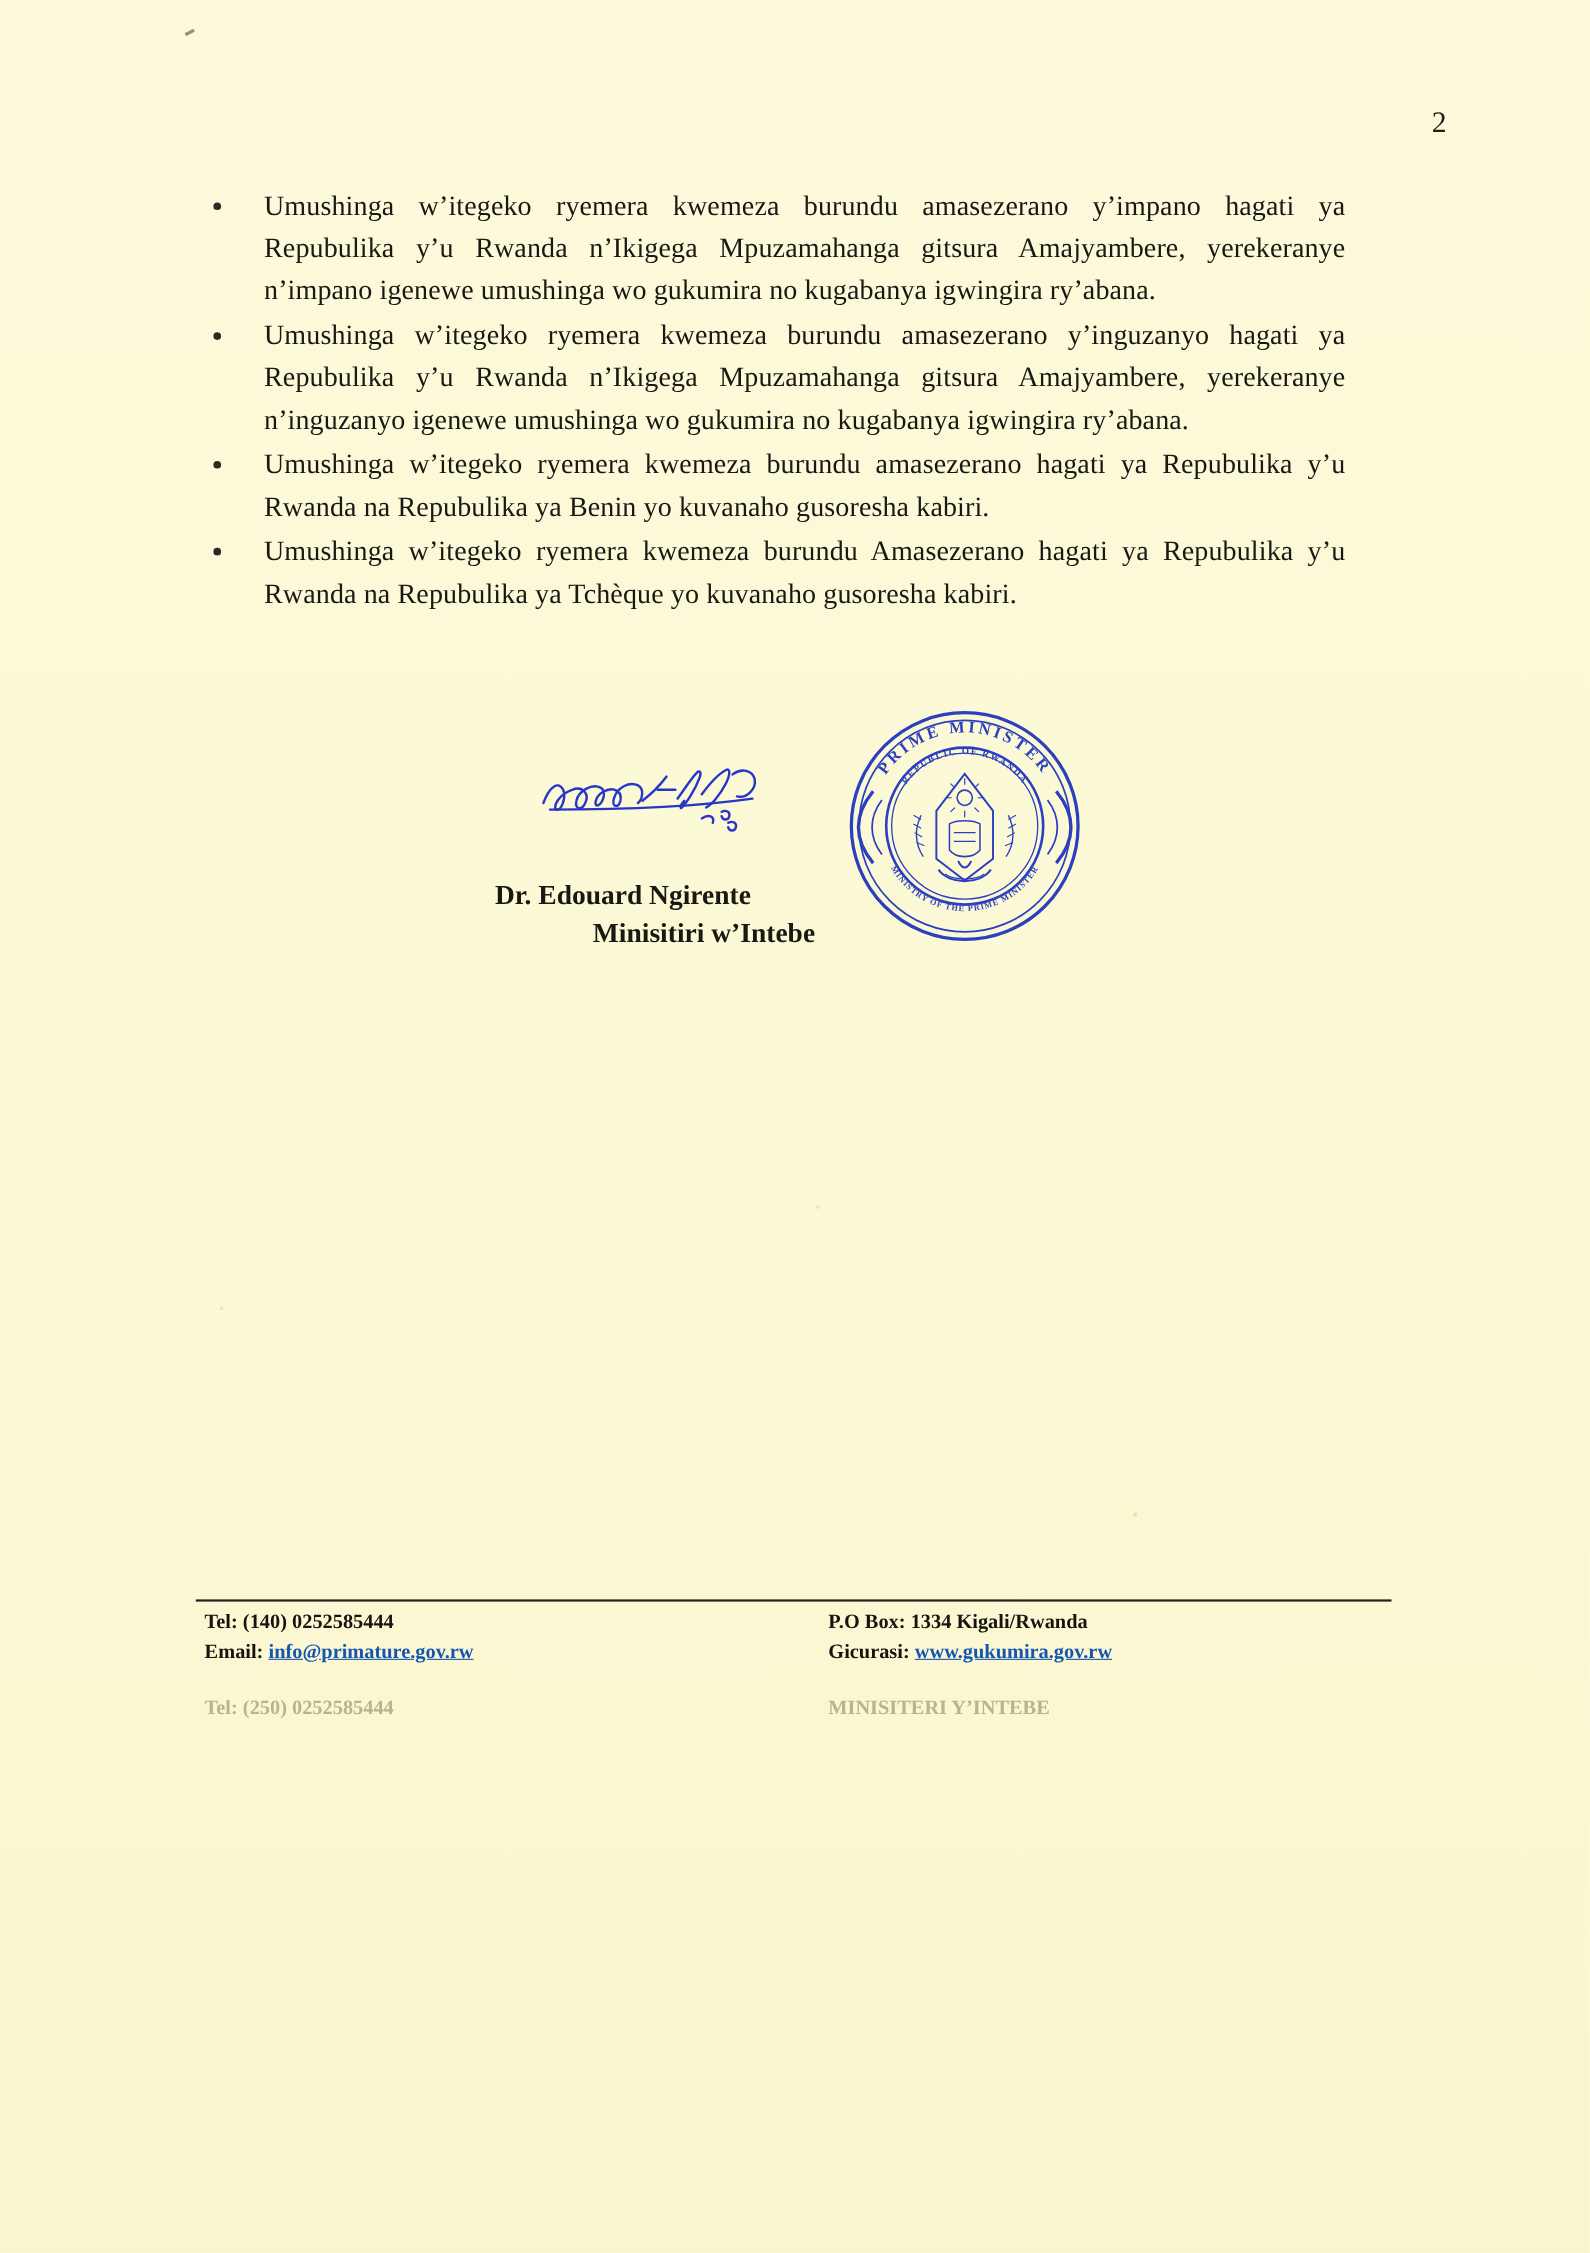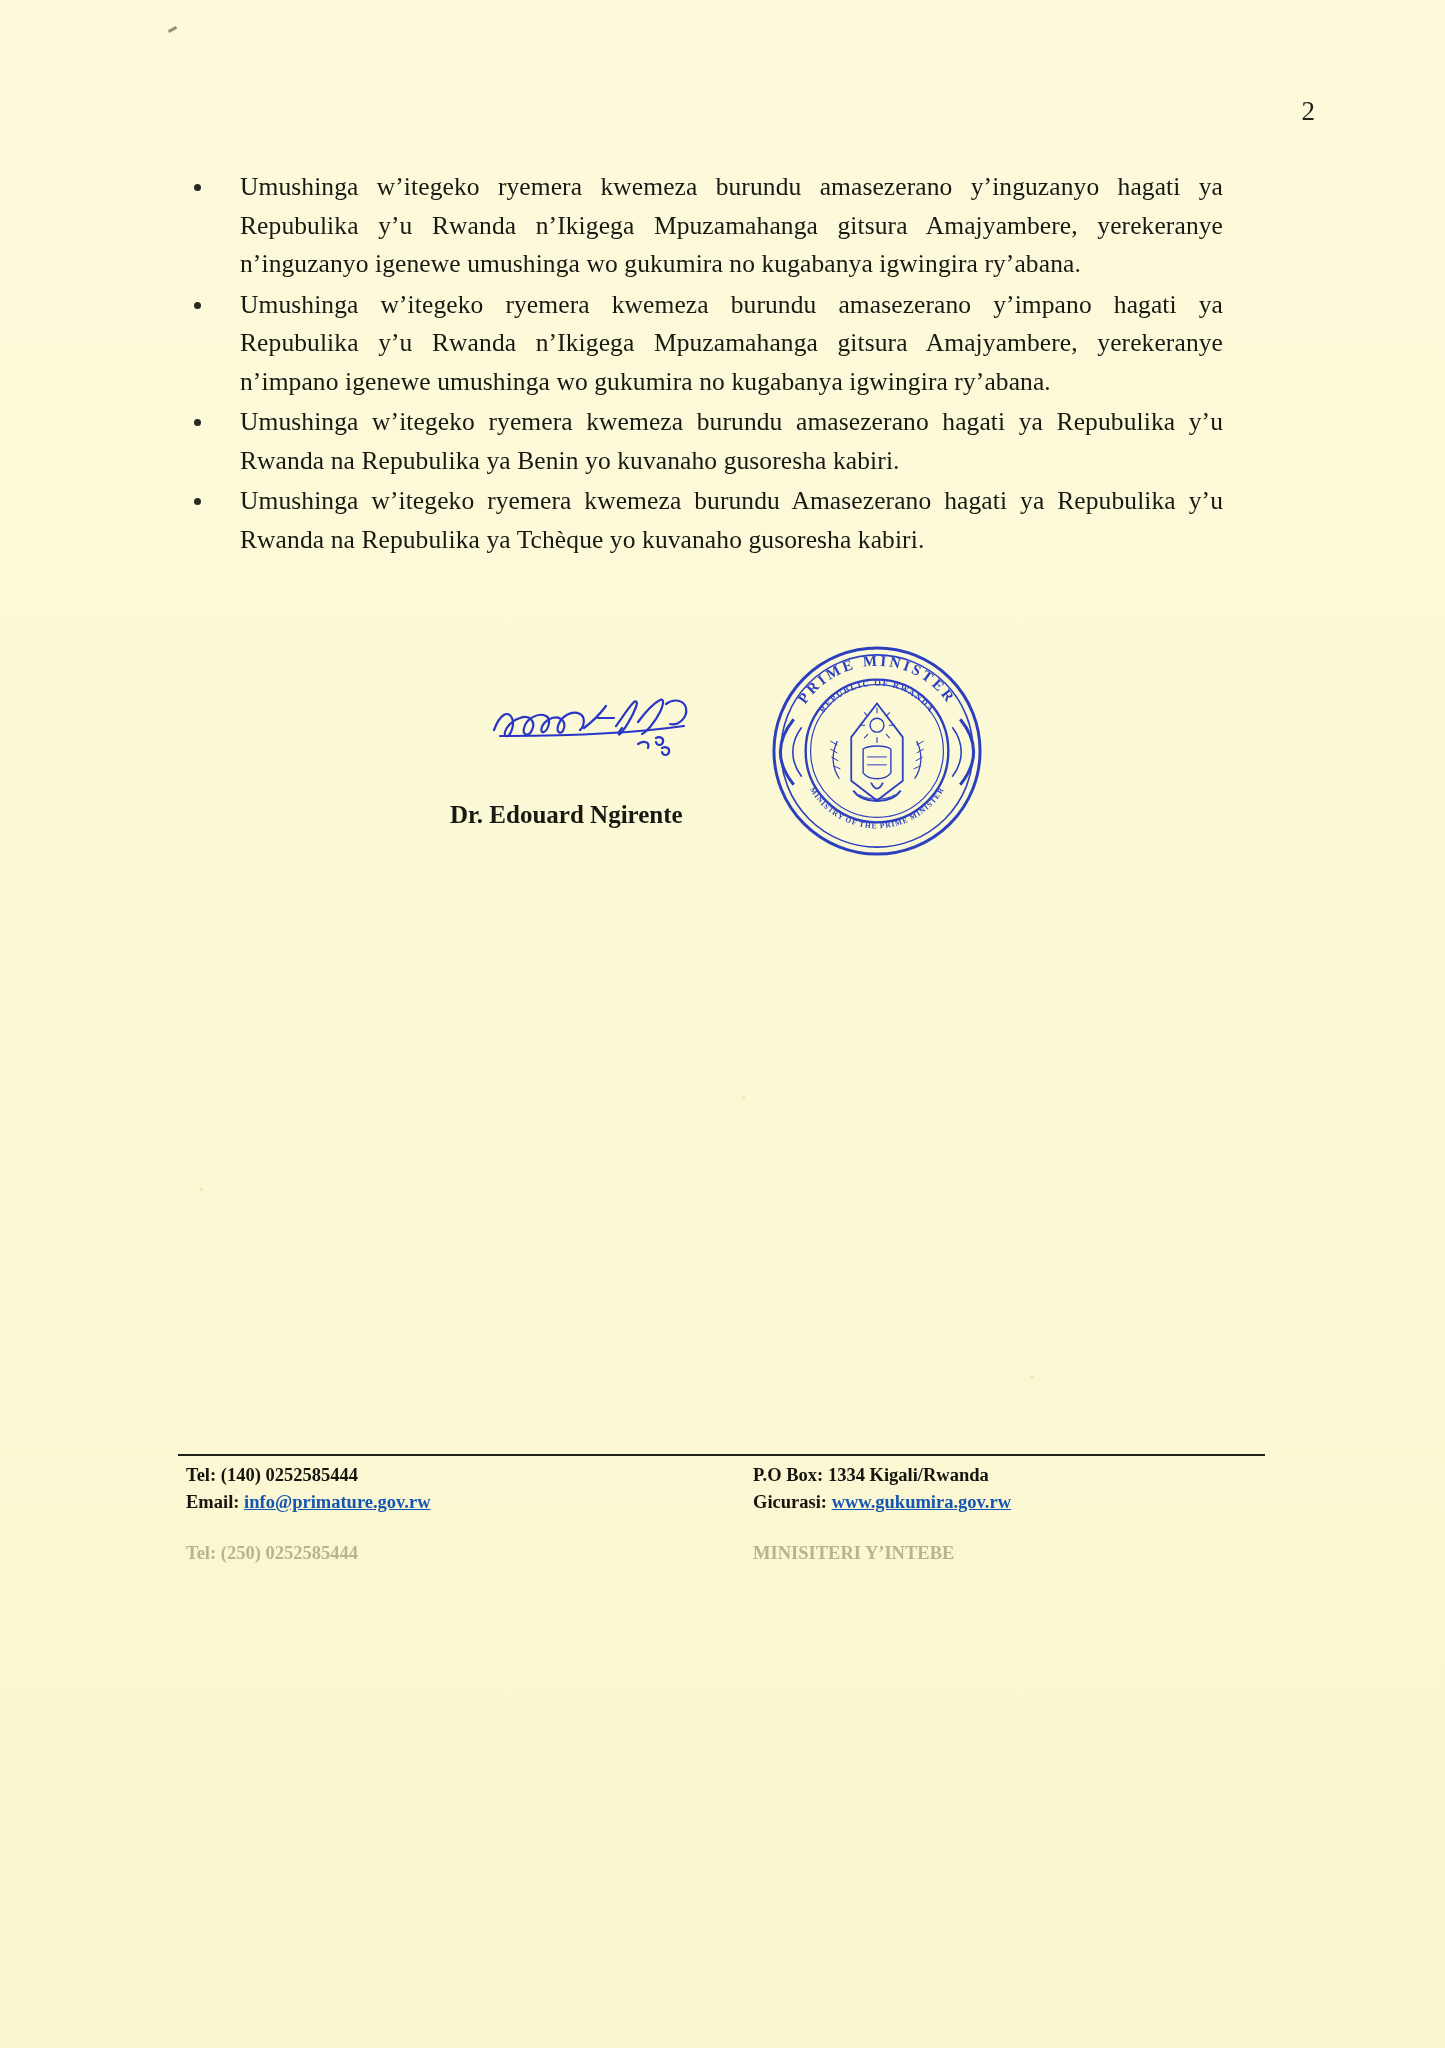--- a/index.html
+++ b/index.html
@@ -186,25 +186,25 @@
 <div class="page">
 
   <div class="mark-top"></div>
 
   <div class="page-number">2</div>
 
   <div class="content">
     <ul class="bullets">
       <li>
         <span class="dot"></span>
-        <span>Umushinga w’itegeko ryemera kwemeza burundu amasezerano y’inguzanyo hagati ya Repubulika y’u Rwanda n’Ikigega Mpuzamahanga gitsura Amajyambere, yerekeranye n’inguzanyo igenewe umushinga wo gukumira no kugabanya igwingira ry’abana.</span>
+        <span>Umushinga w’itegeko ryemera kwemeza burundu amasezerano y’impano hagati ya Repubulika y’u Rwanda n’Ikigega Mpuzamahanga gitsura Amajyambere, yerekeranye n’impano igenewe umushinga wo gukumira no kugabanya igwingira ry’abana.</span>
       </li>
       <li>
         <span class="dot"></span>
-        <span>Umushinga w’itegeko ryemera kwemeza burundu amasezerano y’impano hagati ya Repubulika y’u Rwanda n’Ikigega Mpuzamahanga gitsura Amajyambere, yerekeranye n’impano igenewe umushinga wo gukumira no kugabanya igwingira ry’abana.</span>
+        <span>Umushinga w’itegeko ryemera kwemeza burundu amasezerano y’inguzanyo hagati ya Repubulika y’u Rwanda n’Ikigega Mpuzamahanga gitsura Amajyambere, yerekeranye n’inguzanyo igenewe umushinga wo gukumira no kugabanya igwingira ry’abana.</span>
       </li>
       <li>
         <span class="dot"></span>
         <span>Umushinga w’itegeko ryemera kwemeza burundu amasezerano hagati ya Repubulika y’u Rwanda na Repubulika ya Benin yo kuvanaho gusoresha kabiri.</span>
       </li>
       <li>
         <span class="dot"></span>
         <span>Umushinga w’itegeko ryemera kwemeza burundu Amasezerano hagati ya Repubulika y’u Rwanda na Repubulika ya Tchèque yo kuvanaho gusoresha kabiri.</span>
       </li>
     </ul>
@@ -272,20 +272,21 @@
 
         <path d="M150,100 C156,112 156,126 148,138" stroke-width="1.3"></path>
         <path d="M150,104 l7,-4 M150,112 l7,-4 M149,120 l7,-4 M147,128 l7,-3" stroke-width="1"></path>
 
         <path d="M86,150 C96,164 124,164 134,150" stroke-width="2"></path>
         <path d="M92,154 C100,160 120,160 128,154" stroke-width="1"></path>
       </g>
     </svg>
 
     <div class="sig-name">Dr. Edouard Ngirente</div>
+    <div class="sig-title">Minisitiri w’Intebe</div>
   </div>
 
   <div class="footer-rule"></div>
 
   <div class="footer">
     <div class="col-left">
       <div>
         <span>Tel:</span>
         <span>(140) 0252585444</span>
       </div>

